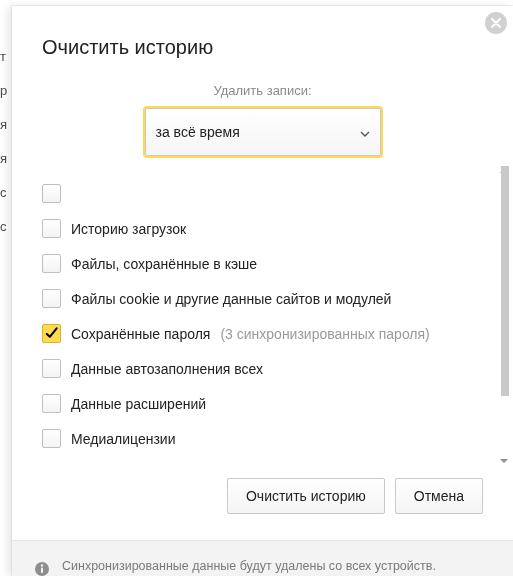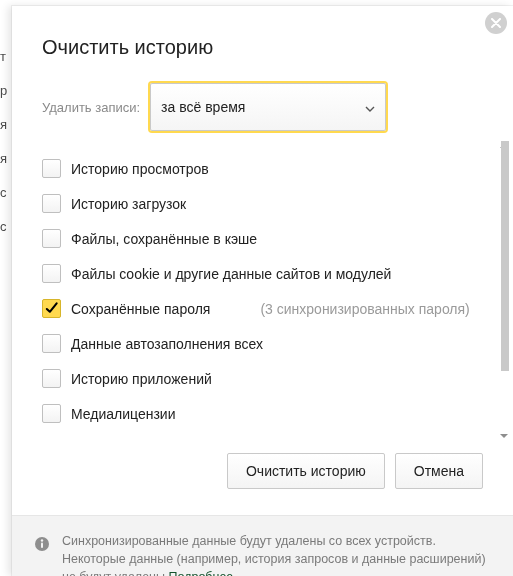--- a/index.html
+++ b/index.html
@@ -57,20 +57,21 @@
     font-size: 20px;
     font-weight: 400;
     color: #222;
   }
 
   .range-row {
     display: flex;
     align-items: center;
     padding: 14px 30px 10px 30px;
     gap: 10px;
+    flex-direction: column;
   }
   .range-label {
     font-size: 13px;
     color: #8a8a8a;
   }
   .select {
     position: relative;
     width: 214px;
     height: 30px;
     border: 1px solid #c9c9c9;
@@ -104,21 +105,20 @@
   }
   .row {
     display: flex;
     align-items: center;
     gap: 10px;
     font-size: 14px;
     color: #222;
   }
   .row .sub {
     color: #9a9a9a;
-    margin-left: 40px;
   }
   .checkbox {
     width: 17px;
     height: 17px;
     border: 1px solid #bfbfbf;
     border-radius: 2px;
     background: linear-gradient(#ffffff,#f3f3f3);
     cursor: pointer;
     display: inline-flex;
     align-items: center;
@@ -224,21 +224,20 @@
             <path d="M1 1 L5 5 L9 1" stroke="#555" stroke-width="1.4" fill="none"></path>
           </svg>
       </span>
     </div>
   </div>
 
   <div class="scroll-area">
     <div class="list" id="list">
         <div class="row">
           <span class="checkbox"></span>
-          <span>Историю просмотров</span>
         </div>
         <div class="row">
           <span class="checkbox"></span>
           <span>Историю загрузок</span>
         </div>
         <div class="row">
           <span class="checkbox"></span>
           <span>Файлы, сохранённые в кэше</span>
         </div>
         <div class="row">
@@ -253,21 +252,21 @@
           </span>
           <span>Сохранённые пароля</span>
           <span class="sub"> (3 синхронизированных пароля)</span>
         </div>
         <div class="row">
           <span class="checkbox"></span>
           <span>Данные автозаполнения всех</span>
         </div>
         <div class="row">
           <span class="checkbox"></span>
-          <span>Историю приложений</span>
+          <span>Данные расширений</span>
         </div>
         <div class="row">
           <span class="checkbox"></span>
           <span>Медиалицензии</span>
         </div>
       </div>
 
     <div class="scrollbar">
       <div class="arrow up">
         <svg viewBox="0 0 10 10">

